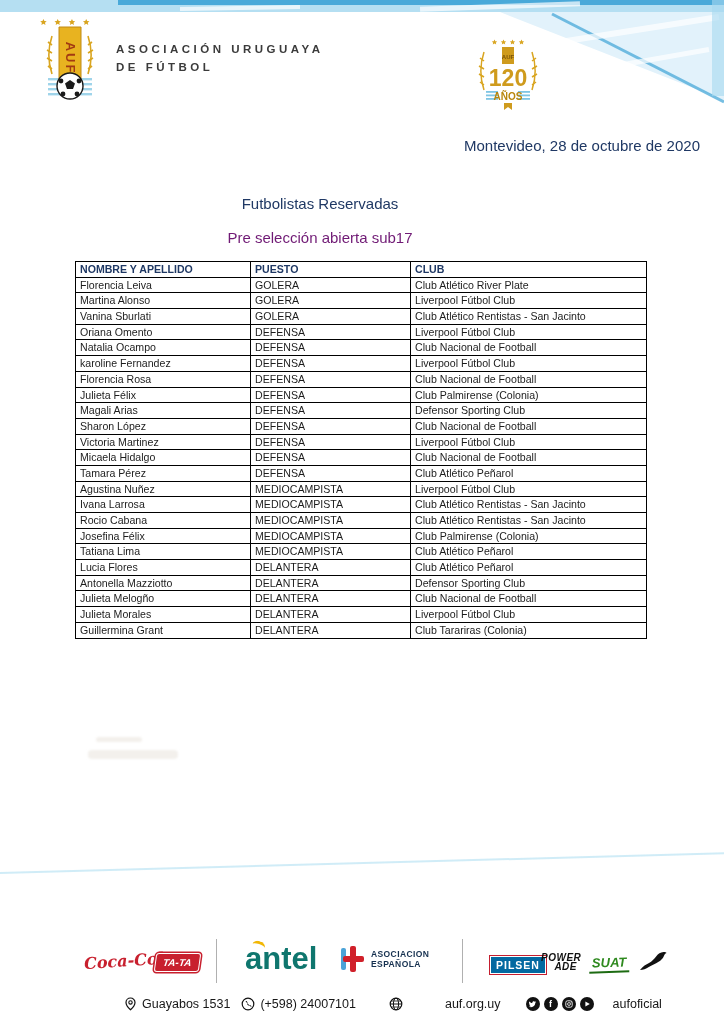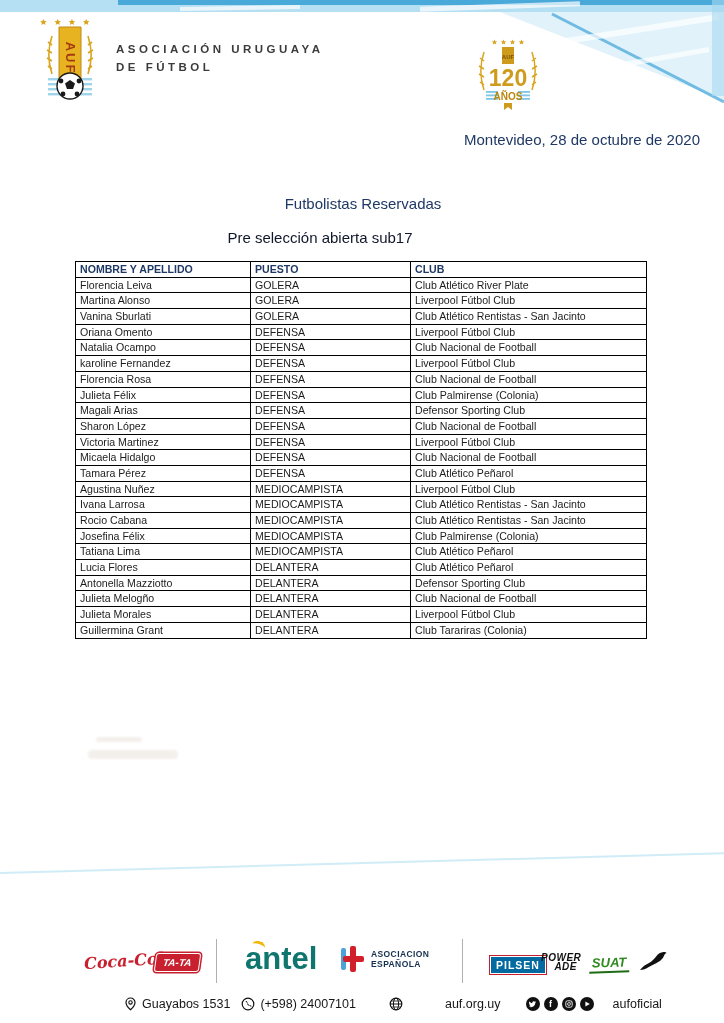--- a/index.html
+++ b/index.html
@@ -12,30 +12,30 @@
   
   .crest{position:absolute;left:36px;top:14px;width:68px;height:92px;}
   .org-name{
     position:absolute;left:116px;top:40px;color:#3b3b3b;font-weight:bold;
     font-size:11.5px;letter-spacing:3.5px;line-height:18px;
   }
   
   .anniv{position:absolute;left:466px;top:38px;width:84px;height:74px;}
   
   .date-line{
-    position:absolute;top:131px;left:0;width:700px;text-align:right;
+    position:absolute;top:137px;left:0;width:700px;text-align:right;
     color:#1f3864;font-size:15px;
   }
   .doc-title{
     position:absolute;top:195px;left:0;width:640px;text-align:center;
-    color:#1f3864;font-size:15px;padding-left:43px;
+    color:#1f3864;font-size:15px;
   }
   .doc-subtitle{
     position:absolute;top:229px;left:0;width:640px;text-align:center;
-    color:#0f172a;font-size:15px;
+    color:#701a75;font-size:15px;
   }
   
   .roster{position:absolute;left:75px;top:261px;}
   table{border-collapse:collapse;table-layout:fixed;width:571px;border:1.5px solid #000;}
   th,td{
     border:1px solid #000;height:14.7px;padding:0 0 0 4px;
     font-size:10.6px;line-height:1;text-align:left;vertical-align:middle;
     white-space:nowrap;overflow:hidden;
   }
   th{color:#1f3864;font-weight:bold;}

